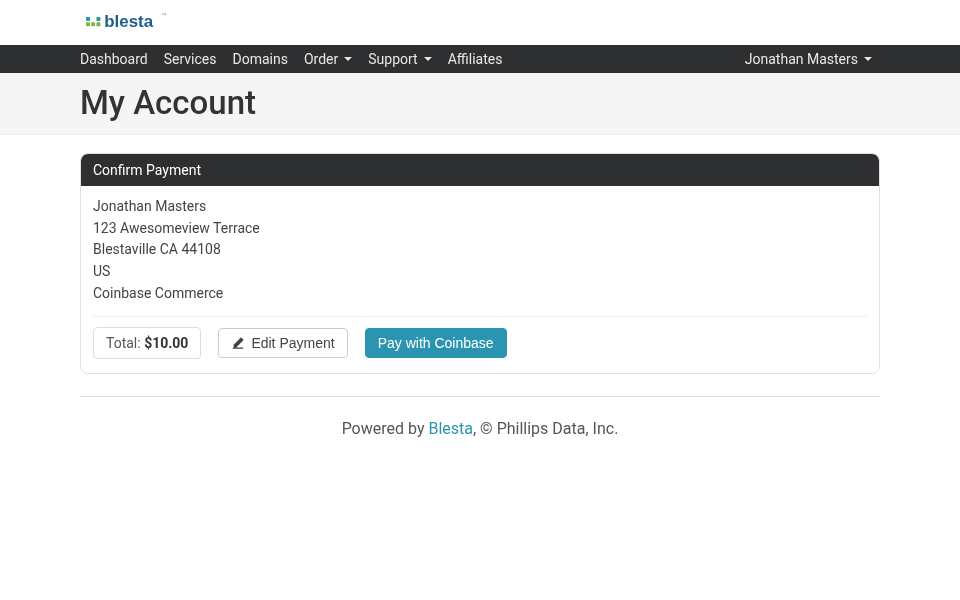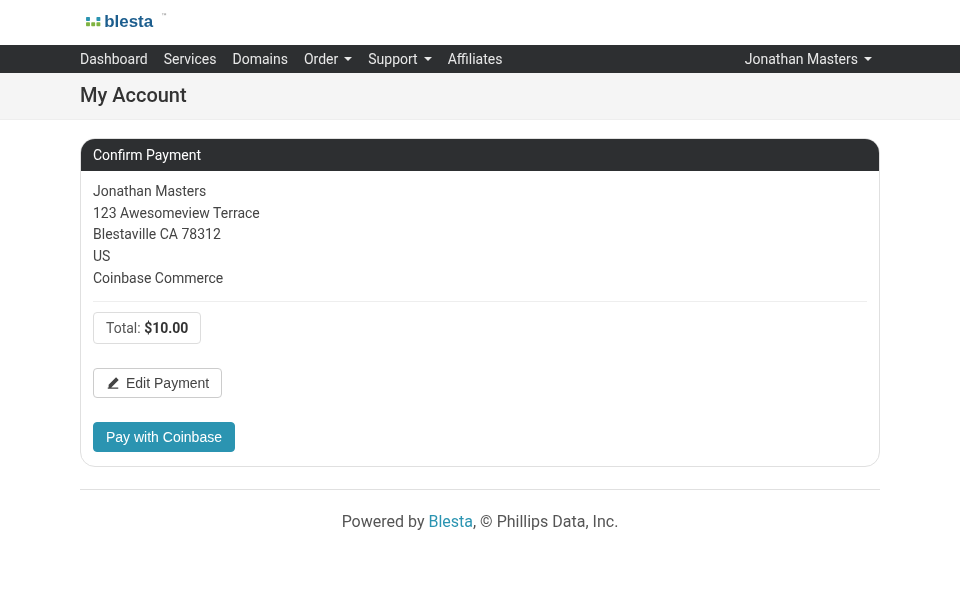--- a/index.html
+++ b/index.html
@@ -9,29 +9,29 @@
     .logo { display: inline-flex; align-items: center; }
     .logo svg { height: 26px; }
     .navbar { background: #2d2f31; color: #fff; }
     .navbar-inner { display: flex; justify-content: space-between; align-items: center; height: 28px; }
     .nav-left { display: flex; align-items: center; }
     .nav-item { color: #e8e8e8; padding: 6px 8px; font-size: 14px; cursor: pointer; display: inline-flex; align-items: center; gap: 4px; }
     .nav-item.first { padding-left: 0; }
     .nav-right { display: flex; align-items: center; }
     .caret { width: 0; height: 0; border-left: 4px solid transparent; border-right: 4px solid transparent; border-top: 4px solid #e8e8e8; margin-left: 2px; }
     .page-header-band { background: #f5f5f5; border-bottom: 1px solid #eee; }
-    .page-title { font-size: 20px; font-weight: 500; color: #333; padding: 10px 0 12px 0; }
+    .page-title { font-size: 33px; font-weight: 500; color: #333; padding: 10px 0 12px 0; }
     .content-wrap { padding-top: 18px; }
-    .card { border: 1px solid #e0e0e0; border-radius: 15px; overflow: hidden; background: #fff; }
+    .card { border: 1px solid #e0e0e0; border-radius: 8px; overflow: hidden; background: #fff; }
     .card-header-dark { background: #2d2f31; color: #fff; padding: 8px 12px; font-size: 14px; }
     .card-section-title { font-size: 18px; color: #555; padding: 12px 12px 10px 12px; border-bottom: 1px solid #e6e6e6; }
     .card-body { padding: 10px 12px 14px 12px; }
     .addr-line { font-size: 14px; color: #444; line-height: 1.55; }
     .hr-light { border: 0; border-top: 1px solid #eee; margin: 12px 0 10px 0; }
-    .actions-col { display: flex; flex-direction: column; align-items: flex-start; gap: 24px; }
+    .actions-col { display: flex; flex-direction: row; align-items: center; gap: 17px; }
     .total-box { border: 1px solid #ddd; border-radius: 4px; padding: 7px 12px; color: #555; font-size: 14px; }
     .total-amount { font-weight: 700; color: #333; }
     .btn { display: inline-flex; align-items: center; gap: 6px; border-radius: 4px; padding: 6px 12px; font-size: 14px; cursor: pointer; border: 1px solid transparent; }
     .btn-outline { background: #fff; color: #444; border: 1px solid #ccc; }
     .btn-primary { background: #2b94b1; color: #ffffff; border: 1px solid #2b94b1; }
     .edit-icon { width: 14px; height: 14px; }
     .footer { text-align: center; font-size: 16px; color: #555; padding: 22px 0 0 0; }
     .footer-rule { border: 0; border-top: 1px solid #e0e0e0; margin: 22px 0 0 0; }
     .footer a { color: #2b94b1; text-decoration: none; }
   </style>
@@ -94,21 +94,21 @@
     <h1 class="page-title">My Account</h1>
   </div>
 </div>
 
 <div class="container content-wrap">
   <div class="card">
     <div class="card-header-dark">Confirm Payment</div>
     <div class="card-body">
       <div class="addr-line">Jonathan Masters</div>
       <div class="addr-line">123 Awesomeview Terrace</div>
-      <div class="addr-line">Blestaville CA 78312</div>
+      <div class="addr-line">Blestaville CA 44108</div>
       <div class="addr-line">US</div>
       <div class="addr-line">Coinbase Commerce</div>
 
       <hr class="hr-light">
 
       <div class="actions-col">
         <div class="total-box">
           <span>Total:</span>
           <span class="total-amount">$10.00</span>
         </div>

